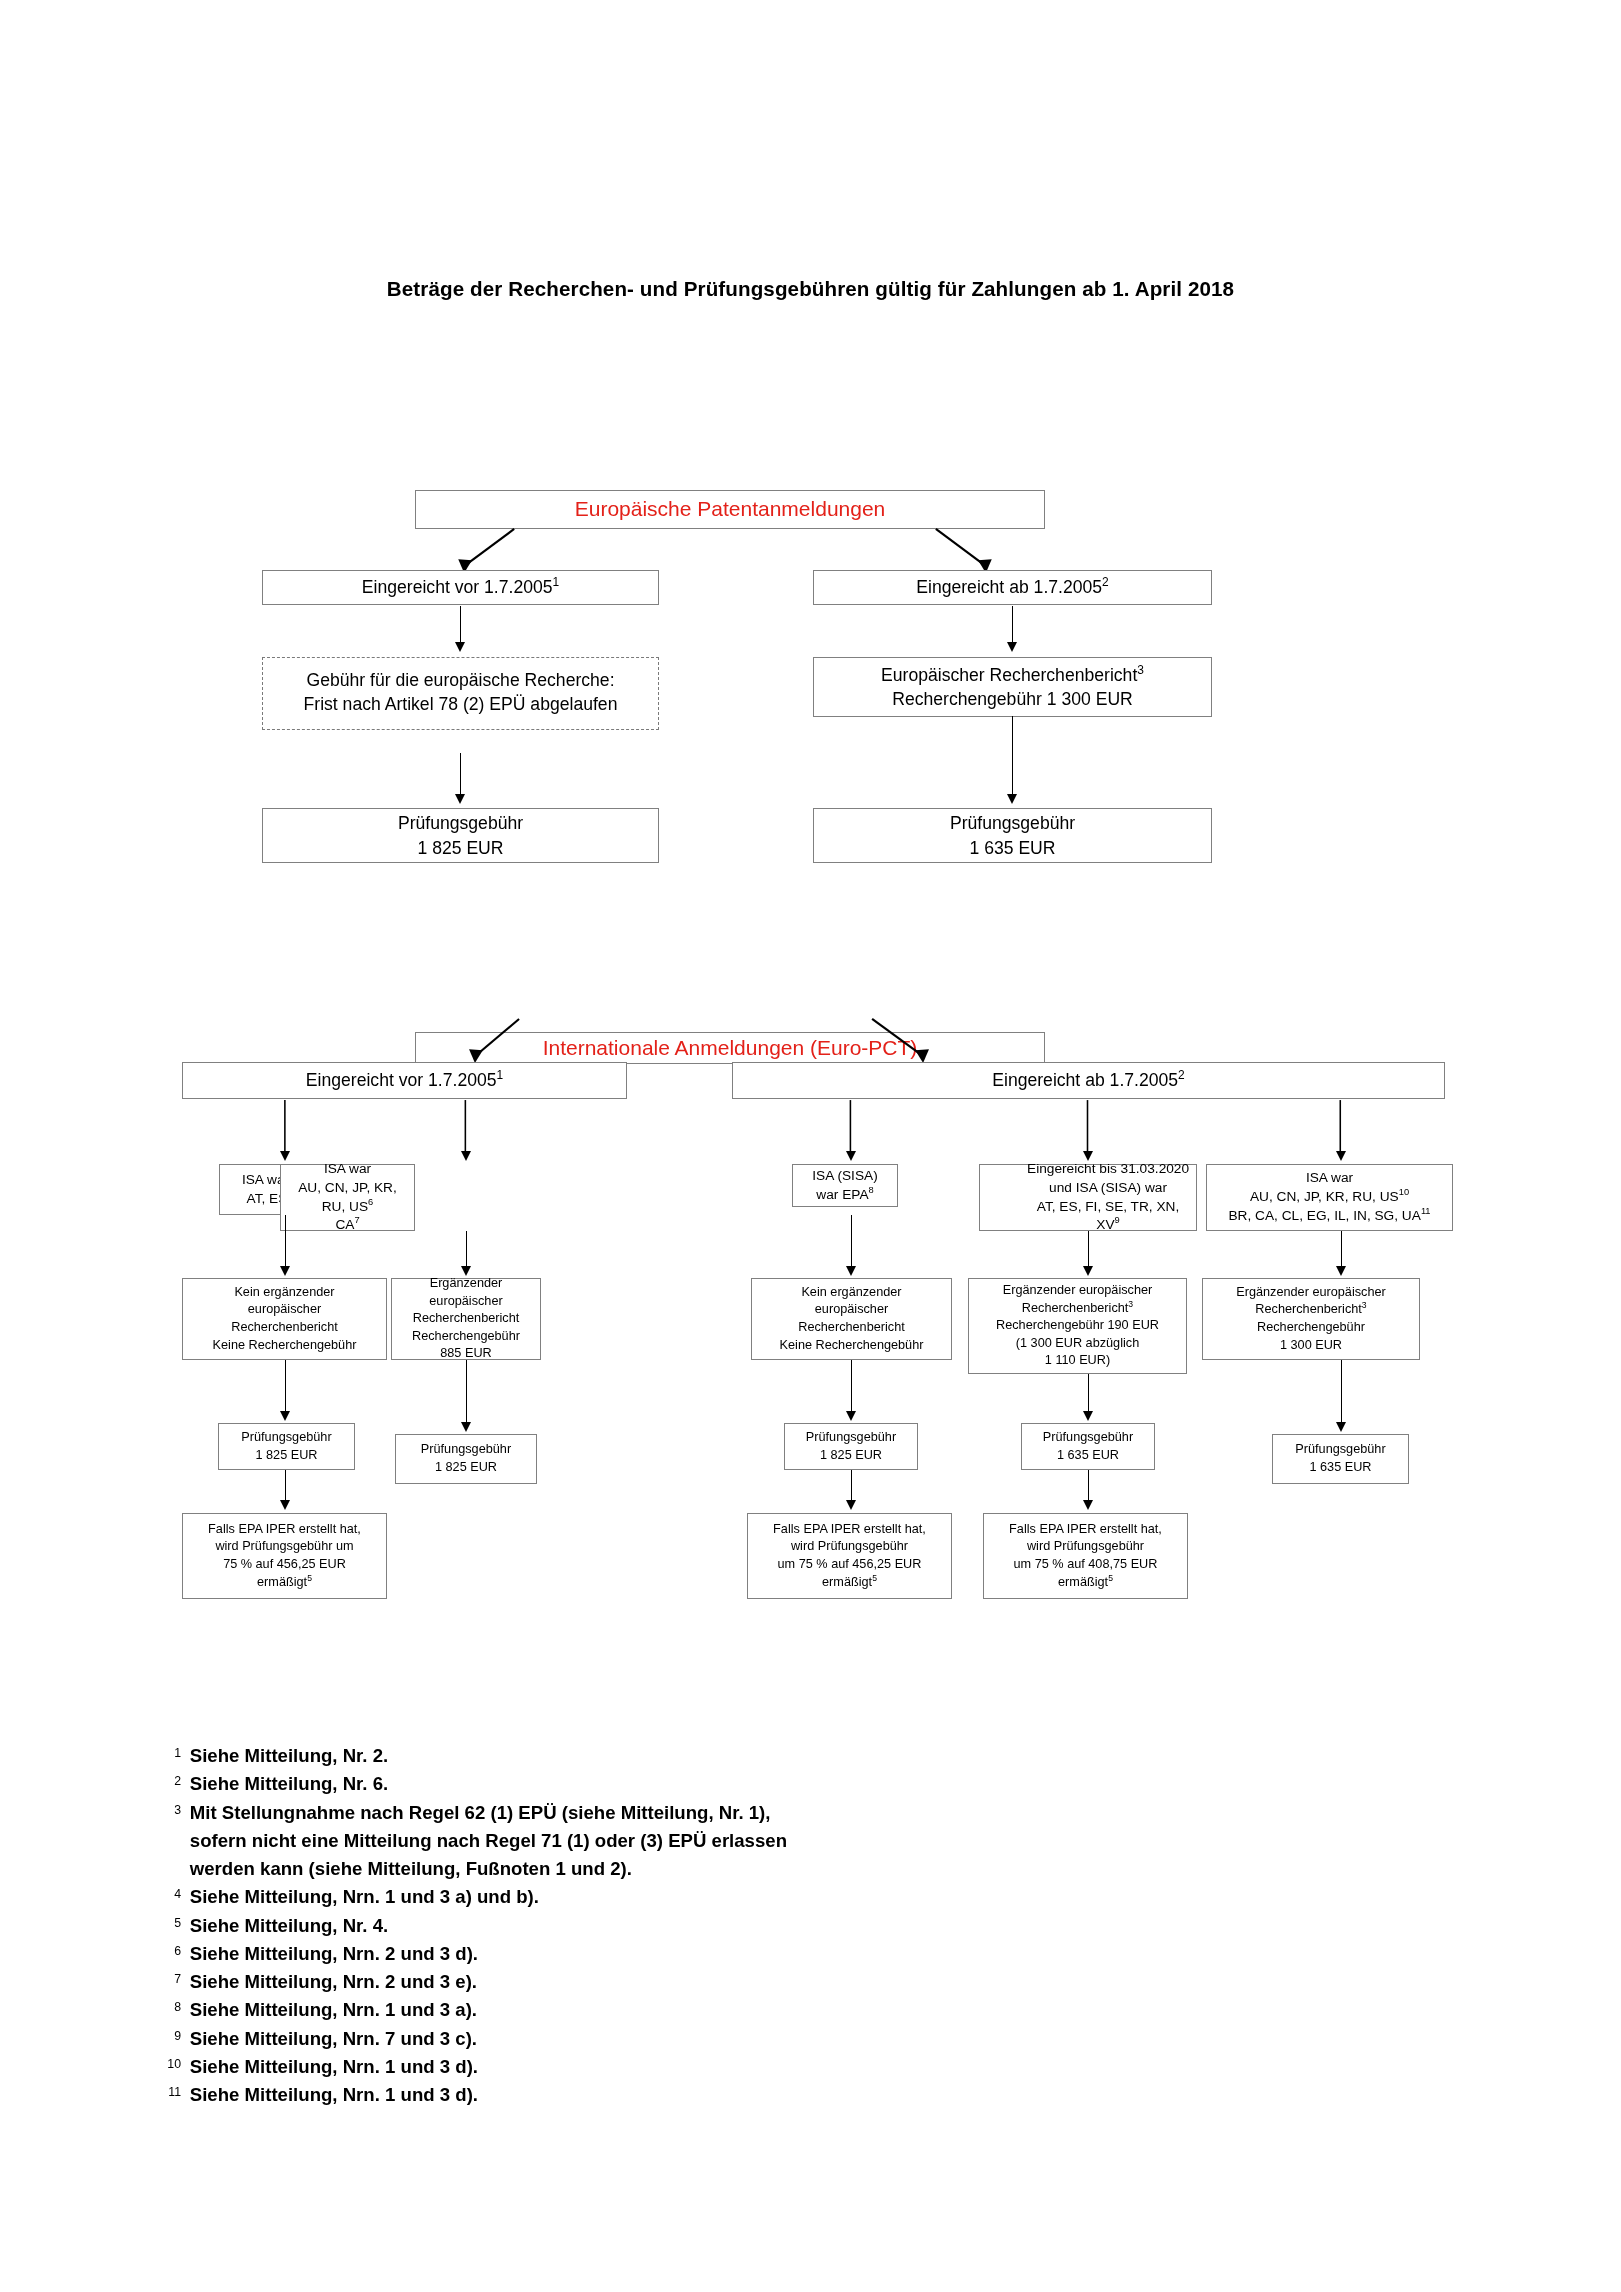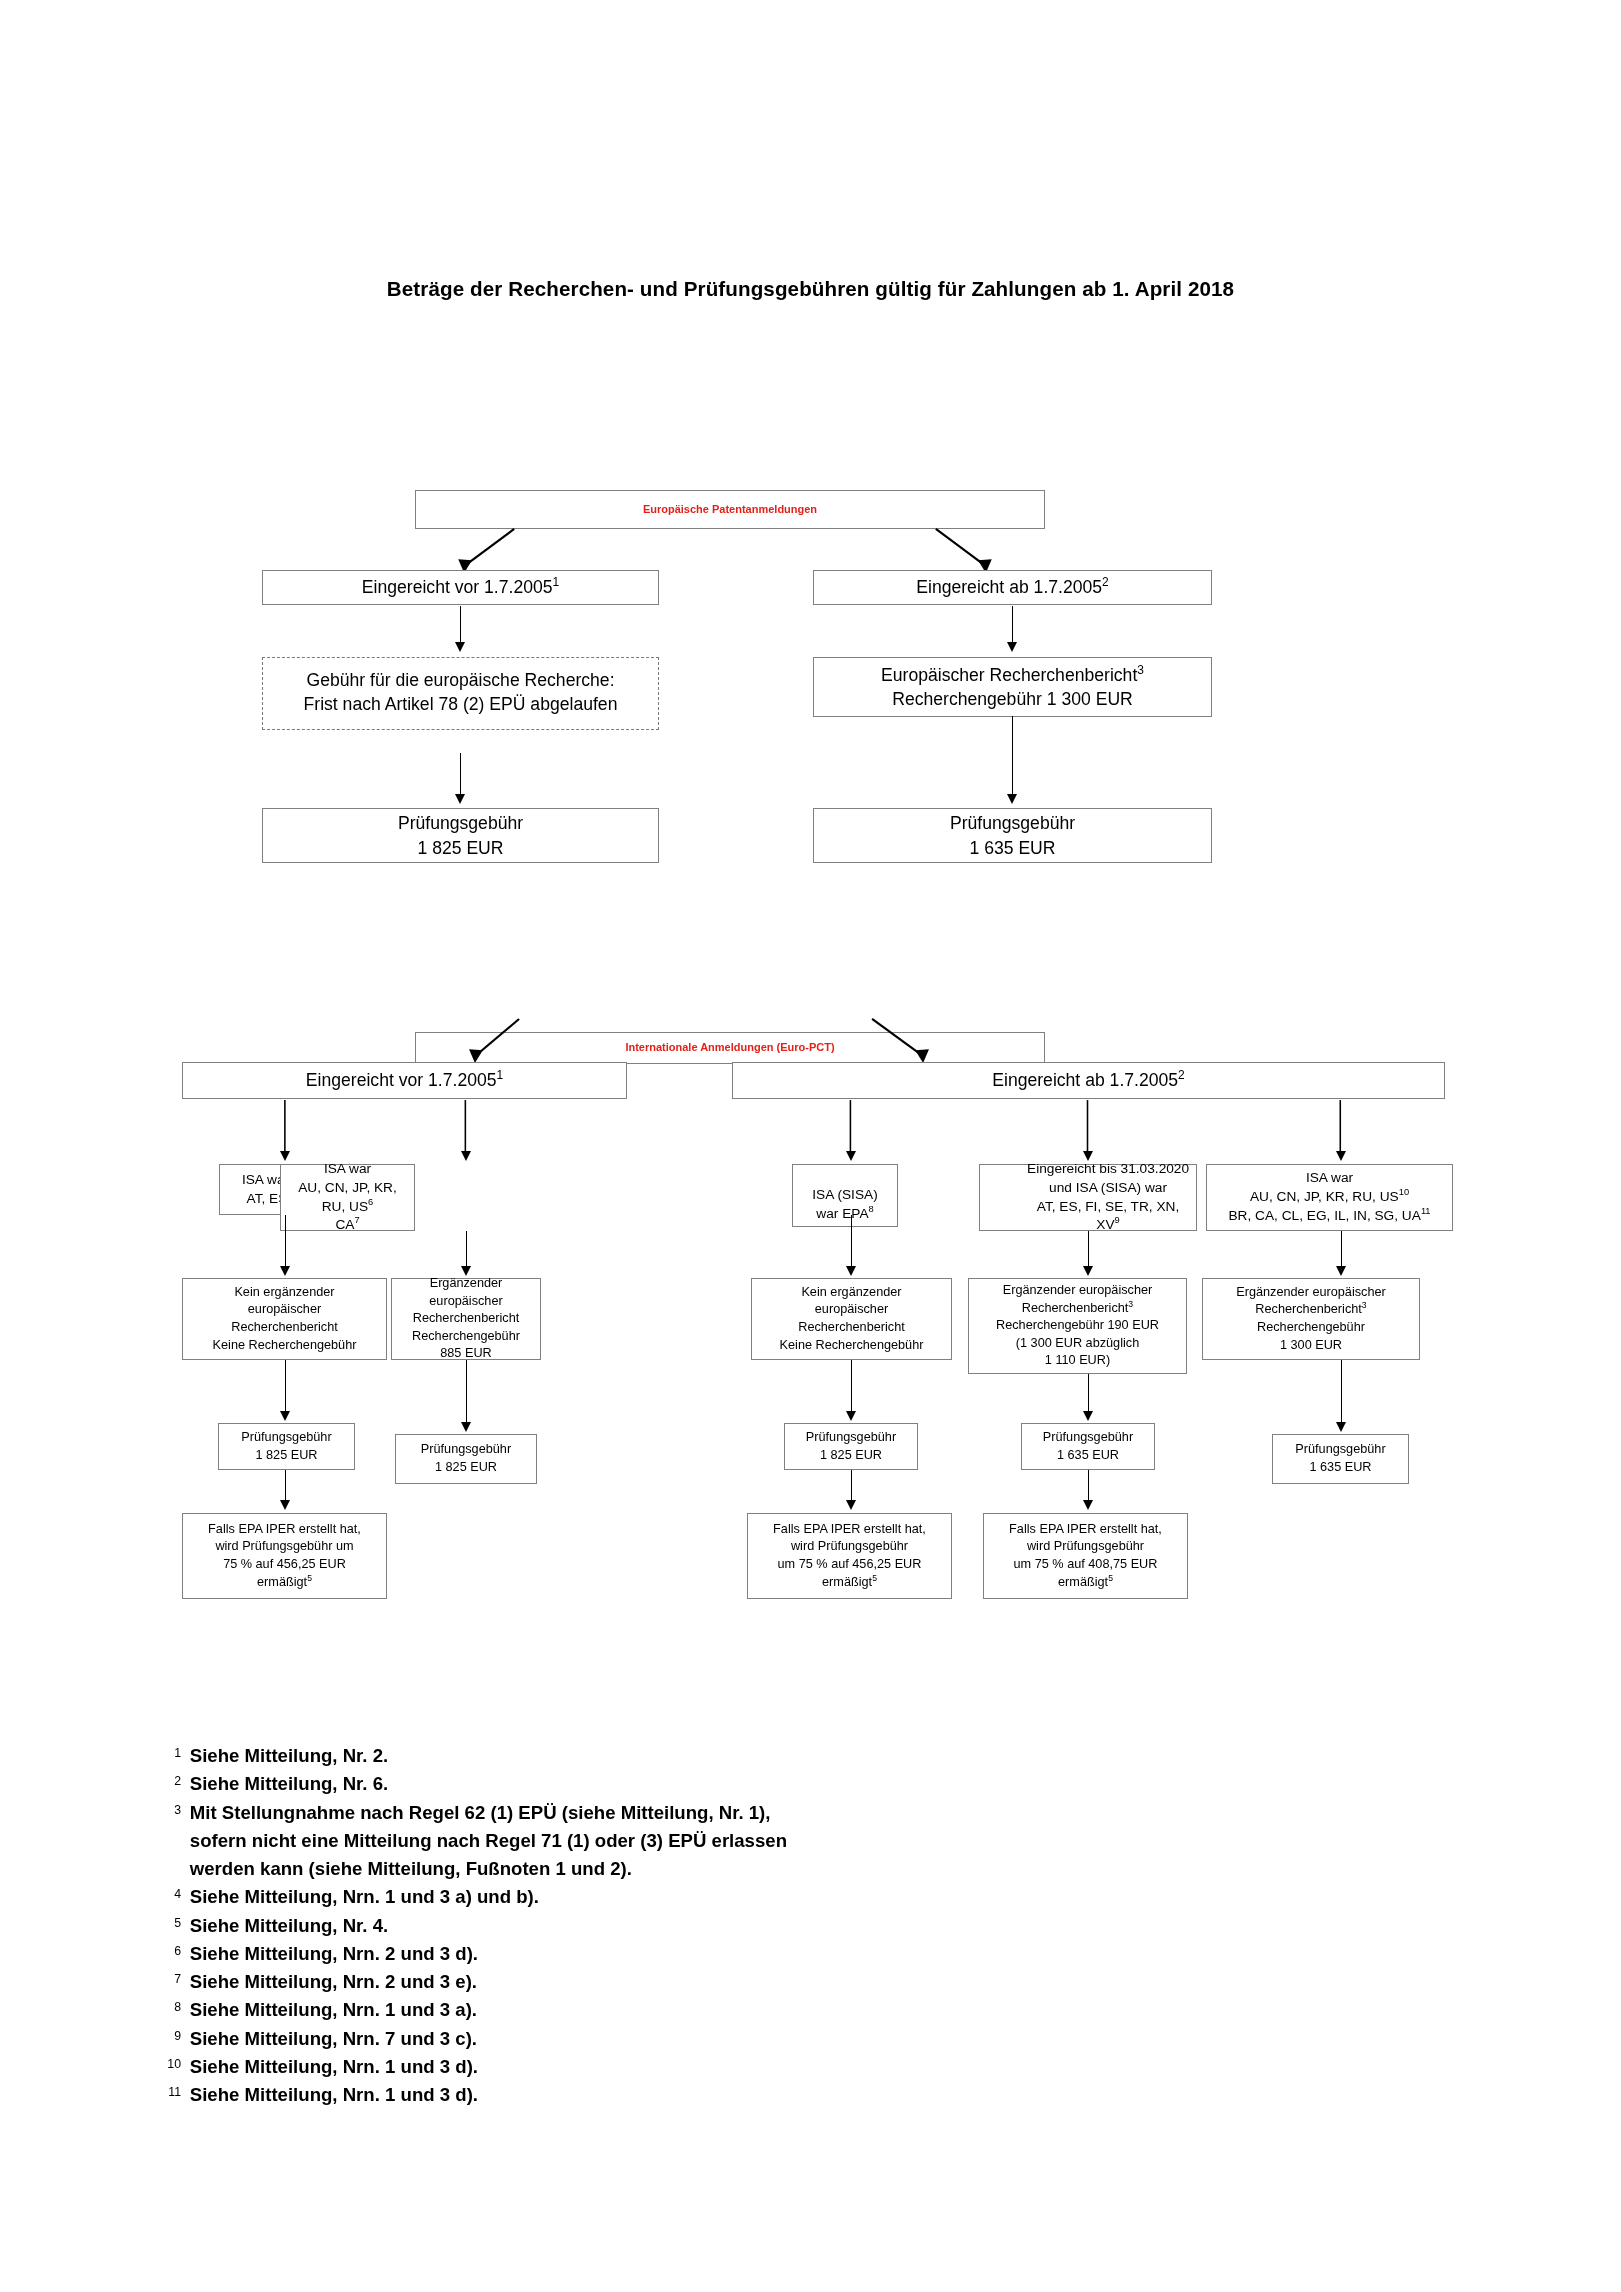--- a/index.html
+++ b/index.html
@@ -30,21 +30,21 @@
     background:#ffffff;
     display:flex;
     align-items:center;
     justify-content:center;
     text-align:center;
     line-height:1.38;
     padding:2px 3.9px;
   }
   .box .t { width:100%; white-space:pre-line; }
   .box.top-align { align-items:flex-start; padding-top:9.8px; }
-  .hdr { font-size:11px; font-weight:bold; color:#E32119;align-items:center; }
+  .hdr { font-size:21px; font-weight:normal; color:#E32119;align-items:center; }
   .f19 { font-size:17.6px; }
   .f14 { font-size:13.7px; }
   .f13 { font-size:12.7px; }
   .dashed { border:1px dashed #7a7a7a; }
 
   sup { font-size:.68em; vertical-align:super; line-height:0; }
 
   
   .vline {
     position:absolute;
@@ -158,21 +158,21 @@
   <div class="arrowhead" style="left:846px; top:1151px;"></div>
   <div class="arrowhead" style="left:1083px; top:1151px;"></div>
   <div class="arrowhead" style="left:1336px; top:1151px;"></div>
 
   <div class="box f14" style="left:219px; top:1164px; width:127px; height:51px;">
     <span class="t"><span>ISA war EPA,</span><br><span>AT, ES, SE</span><sup>4</sup></span>
   </div>
   <div class="box f14" style="left:280px; top:1164px; width:135px; height:67px; left:280px;">
     <span class="t"><span>ISA war</span><br><span>AU, CN, JP, KR, RU, US</span><sup>6</sup><br><span>CA</span><sup>7</sup></span>
   </div>
-  <div class="box f14" style="left:792px; top:1164px; width:106px; height:63px;align-items:flex-end;">
+  <div class="box f14" style="left:792px; top:1164px; width:106px; height:43px;">
     <span class="t"><span>ISA (SISA)</span><br><span>war EPA</span><sup>8</sup></span>
   </div>
   <div class="box f14" style="left:979px; top:1164px; width:218px; height:67px;padding-left:44px;">
     <span class="t"><span>Eingereicht bis 31.03.2020</span><br><span>und ISA (SISA) war</span><br><span>AT, ES, FI, SE, TR, XN, XV</span><sup>9</sup></span>
   </div>
   <div class="box f14" style="left:1206px; top:1164px; width:247px; height:67px;">
     <span class="t"><span>ISA war</span><br><span>AU, CN, JP, KR, RU, US</span><sup>10</sup><br><span>BR, CA, CL, EG, IL, IN, SG, UA</span><sup>11</sup></span>
   </div>
 
   <div class="vline" style="left:285px; top:1215px; height:54px;"></div>

